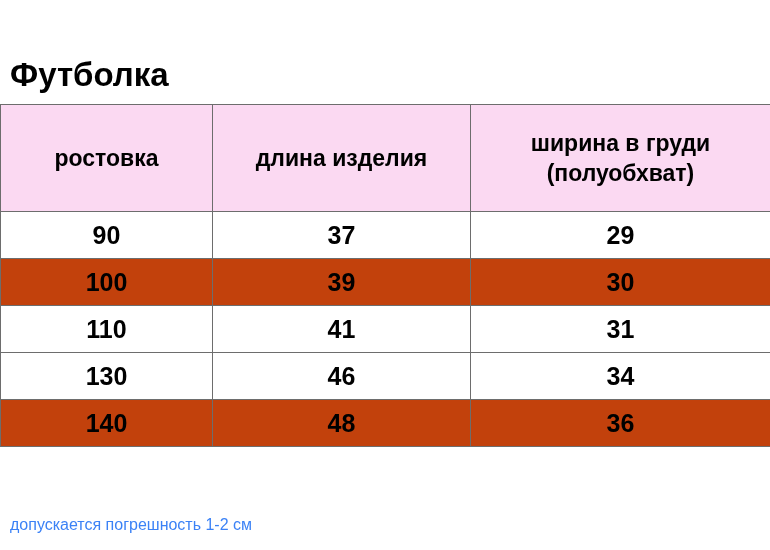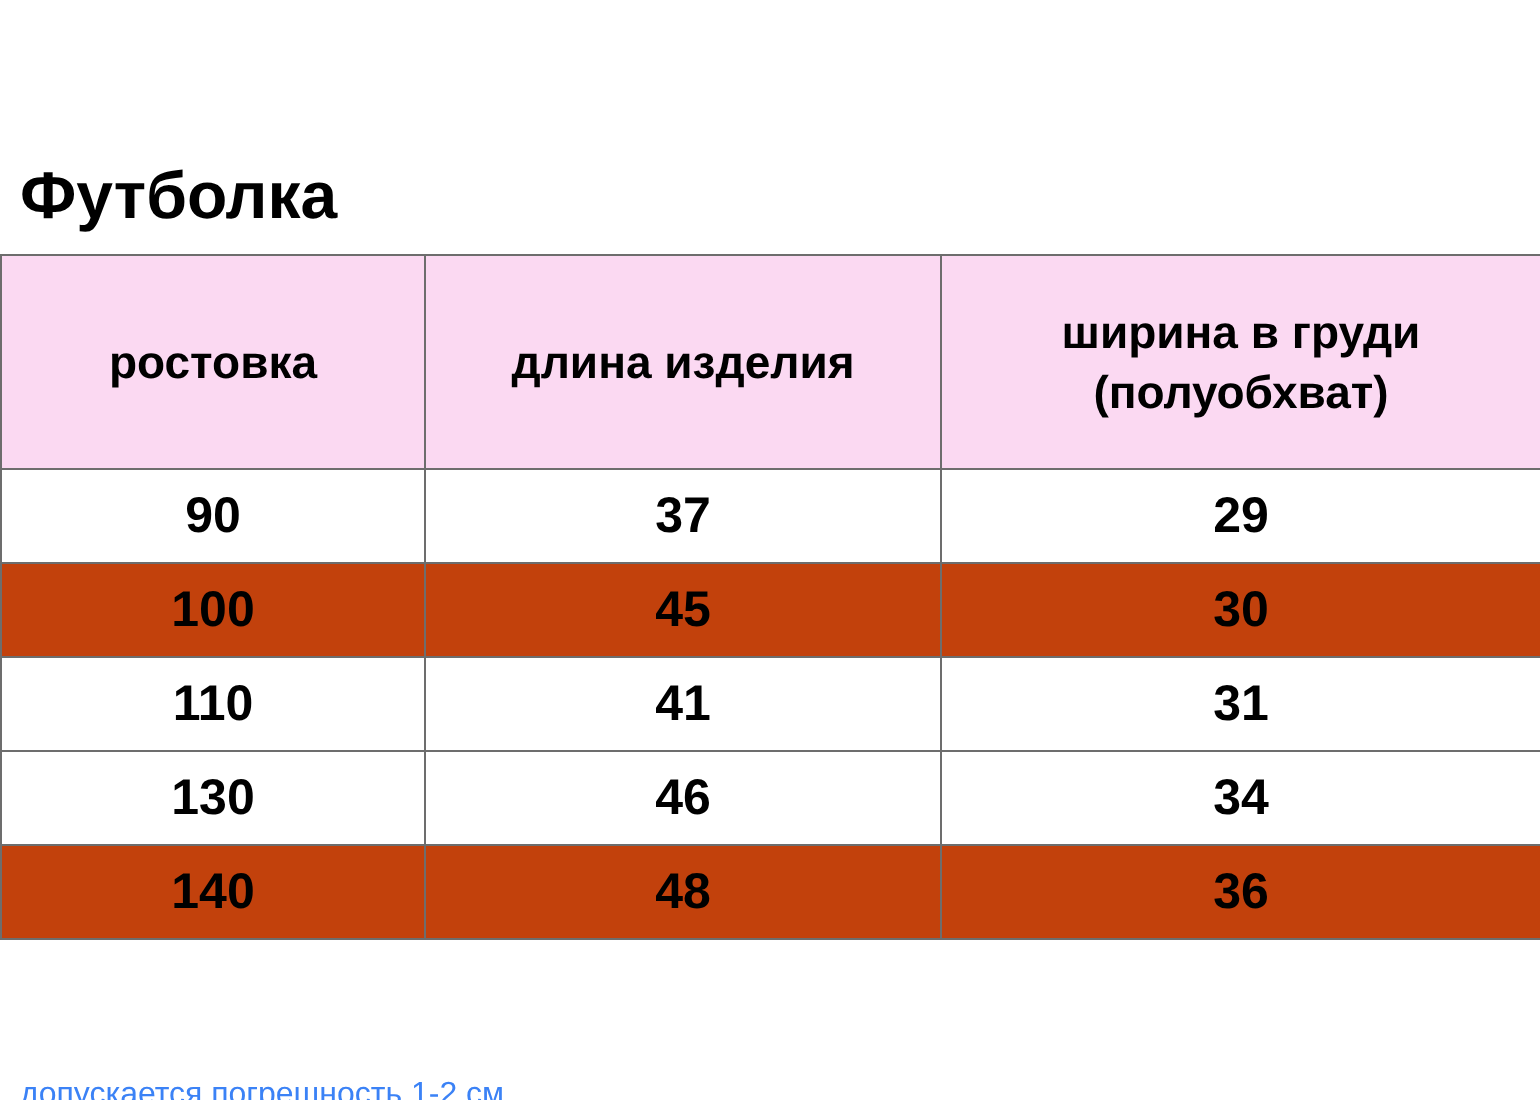--- a/index.html
+++ b/index.html
@@ -12,21 +12,20 @@
     background: #ffffff;
     font-family: "Liberation Sans", sans-serif;
     color: #000000;
     overflow: hidden;
   }
   .page {
     position: relative;
     width: 770px;
     height: 474px;
     box-sizing: border-box;
-    margin-top: 23px;
   }
   .title {
     position: absolute;
     left: 10px;
     top: 55px;
     font-size: 33px;
     font-weight: bold;
     letter-spacing: 0px;
     line-height: 40px;
   }
@@ -106,21 +105,21 @@
       </tr>
     </thead>
     <tbody>
       <tr class="row-white">
         <td>90</td>
         <td>37</td>
         <td>29</td>
       </tr>
       <tr class="row-pink">
         <td>100</td>
-        <td>45</td>
+        <td>39</td>
         <td>30</td>
       </tr>
       <tr class="row-white">
         <td>110</td>
         <td>41</td>
         <td>31</td>
       </tr>
       <tr class="row-white">
         <td>130</td>
         <td>46</td>

